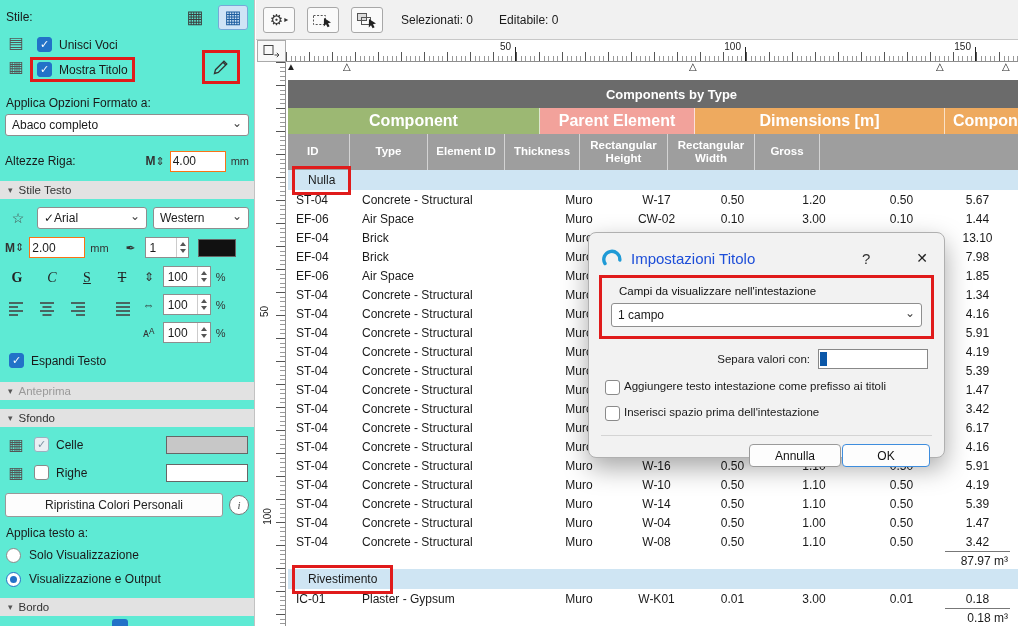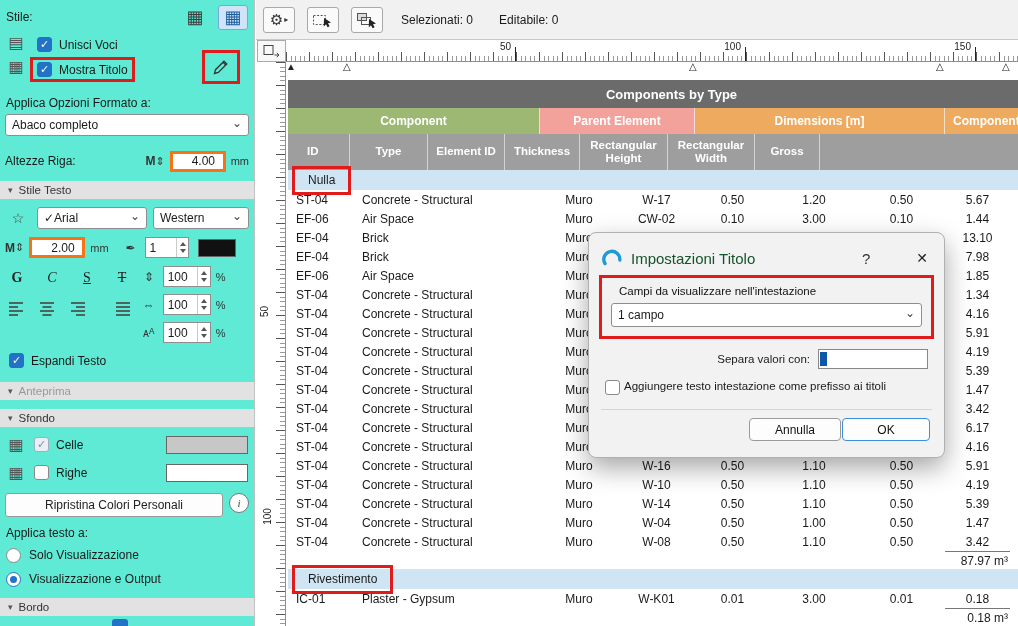--- a/index.html
+++ b/index.html
@@ -28,22 +28,22 @@
   .cb.off{background:#fff;border:1px solid #8a8a8a;color:transparent}
   .cb.gray{background:#e9eff4;border:1px solid #9cb0bf;color:#7b92a3}
   .pencil-btn{position:absolute;right:12px;top:20px;width:30px;height:26px;background:transparent;border:0;
               display:flex;align-items:center;justify-content:center;padding:0}
   .fmt-label{margin:10px 6px 0;font-size:12px}
   .sb-select{margin:4px 5px 0}
   .select{background:#fff;border:1px solid #8e8e8e;border-radius:3px;height:22px;display:flex;align-items:center;
           padding:0 6px;font-size:12px;justify-content:space-between;box-sizing:border-box}
   .select .chev{color:#444;font-size:12px;line-height:0;margin-top:-4px}
   .row-height{margin:13px 5px 0;height:24px;display:flex;align-items:center;gap:5px}
-  .num{background:#fff;border:3px solid #f97316;height:21px;display:flex;align-items:center;
-       padding:0 19px;font-size:12px;box-sizing:border-box}
+  .num{background:#fff;border:1px solid #f97316;height:21px;display:flex;align-items:center;
+       padding:0 2px;font-size:12px;box-sizing:border-box}
   .unit{font-size:11px;color:#333}
   .micon{display:inline-flex;align-items:center;color:#333;font-size:12px;font-weight:bold;line-height:1}
   .micon .arr{font-size:11px;font-weight:normal}
   .sbar{height:18px;background:#e2e2e2;display:flex;align-items:center;gap:6px;padding-left:8px;
         font-size:11.5px;color:#333}
   .sbar .tri{font-size:9px;color:#555}
   .sbar.dis{color:#999}
   .bar1{margin-top:8px}
   .font-row{margin:8px 5px 0;display:flex;align-items:center;gap:6px}
   .star-btn{width:26px;height:22px;border:1px solid transparent;background:transparent;font-size:14px;color:#444;
@@ -75,21 +75,21 @@
   .sp-row{display:flex;align-items:center;gap:5px}
   .sp-ic{width:18px;text-align:center;color:#333;font-size:12px}
   .sp-st{width:48px}
   .espandi{margin:12px 6px 0}
   .bar-anteprima{margin-top:13px}
   .bar-sfondo{margin-top:9px}
   .bg-row{margin:7px 6px 0;display:flex;align-items:center;gap:8px;height:21px}
   .bg-row .sw{margin-left:auto;width:82px}
   .sw.gray{background:#c7c7c7}
   .sw.white{background:#fff}
-  .reset-row{margin:10px 5px 0;display:flex;gap:6px}
+  .reset-row{margin:10px 5px 0;display:flex;align-items:center;gap:6px}
   .reset-btn{flex:1;height:24px;background:#fdfdfd;border:1px solid #999;border-radius:3px;font-size:12px;
              font-family:inherit;color:#222}
   .info-btn{width:20px;height:20px;border-radius:50%;border:1px solid #777;background:#fff;color:#444;
             font-size:11px;display:flex;align-items:center;justify-content:center;padding:0;
             font-family:"Liberation Serif",serif;font-style:italic}
   .colors-label{margin:9px 6px 0;font-size:12px}
   .radio-row{margin:6px 6px 0;display:flex;align-items:center;gap:8px;font-size:12px;height:18px}
   .radio{width:15px;height:15px;border-radius:50%;border:1px solid #8a8a8a;background:#fff;flex:none;
          position:relative;box-sizing:border-box}
   .radio.sel{border-color:#2272c8}
@@ -128,21 +128,21 @@
             repeating-linear-gradient(to bottom,#999 0 1px,transparent 1px 4.6px);
           background-size:9px 100%,5px 100%;background-position:top right,top right;background-repeat:no-repeat}
   .vnum{position:absolute;left:2px;font-size:10px;color:#222;transform:rotate(-90deg);transform-origin:center}
   .marker{position:absolute;top:62px;font-size:10px;color:#222;line-height:1}
 
   
   .schedule{position:absolute;left:288px;top:80px;width:730px;height:546px;overflow:hidden}
   .t-title{width:767px;height:28px;background:#6b6b6b;color:#fff;font-weight:bold;font-size:13px;
            display:flex;align-items:center;justify-content:center}
   .t-groups{display:flex;width:767px;height:26px}
-  .ghead{color:#fff;font-weight:bold;font-size:12px;display:flex;align-items:center;justify-content:center;
+  .ghead{color:#fff;font-weight:bold;font-size:16px;display:flex;align-items:center;justify-content:center;
          border-right:1px solid rgba(255,255,255,.65);box-sizing:border-box}
   .g0{width:252px}.g1{width:155px}.g2{width:250px}
   .g3{width:110px;justify-content:flex-start;padding-left:8px}
   .t-cols{display:flex;width:767px;height:36px;background:#9e9e9e}
   .thead{color:#fff;font-weight:bold;font-size:11.5px;line-height:1.15;display:flex;align-items:center;
          justify-content:center;text-align:center;border-right:1px solid rgba(255,255,255,.55);
          box-sizing:border-box;padding:0 2px}
   .thead.c0,.thead.c1{justify-content:flex-start;text-align:left}
   .c0{width:62px}.c1{width:190px}.c2{width:78px}.c3{width:77px}.c4{width:75px}.c5{width:88px}
   .c6{width:87px}.c7{width:65px}.c8{width:45px;border-right:0}
@@ -157,21 +157,21 @@
   .cell.c1{padding-left:12px}
   .cell.c2,.cell.c3,.cell.c4,.cell.c5,.cell.c6,.cell.c7{justify-content:center}
   .cell.sum{width:65px;margin-left:657px;justify-content:flex-end;padding-right:2px;border-top:1px solid #777}
   .glabel{margin-left:8px;padding:0 12px;font-size:12px;display:inline-flex;align-items:center;height:21px}
 
   
   .dialog{position:absolute;left:588px;top:232px;width:357px;height:226px;background:#f2f2f2;
           border:1px solid #b0b0b0;border-radius:8px;box-shadow:0 10px 26px rgba(0,0,0,.35);
           box-sizing:border-box;z-index:20;padding:10px 10px 0}
   .dlg-head{display:flex;align-items:center;gap:8px;height:26px;margin:2px 2px 8px}
-  .dlg-title{font-size:15px;color:#14532d}
+  .dlg-title{font-size:15px;color:#1d4ed8}
   .dlg-help{margin-left:auto;margin-right:34px;border:0;background:transparent;font-size:15px;color:#333;padding:0}
   .dlg-close{border:0;background:transparent;font-size:14px;color:#222;padding:0 4px}
   .dlg-fields{margin:6px 4px 0;padding:4px 8px 8px}
   .dlg-label{font-size:11.5px;margin:2px 8px 6px;color:#111}
   .dlg-select{height:24px;border-radius:3px}
   .dlg-sep-row{margin:14px 6px 0;display:flex;align-items:center;justify-content:flex-end;gap:8px;font-size:11.5px}
   .sep-input{width:110px;height:20px;background:#fff;border:1px solid #888;box-sizing:border-box;
              display:flex;align-items:center;padding:1px}
   .sep-caret{width:7px;height:14px;background:#0b57a8}
   .dlg-check{margin:11px 6px 0;display:flex;align-items:flex-start;gap:4px;font-size:11.5px;line-height:1.2}
@@ -719,18 +719,22 @@
   <div class="dlg-sep-row">
     <span>Separa valori con:</span>
     <div class="sep-input">
         <span class="sep-caret"></span>
       </div>
   </div>
   <label class="dlg-check">
     <span class="cb off"></span>
     <span>Aggiungere testo intestazione come prefisso ai titoli</span>
   </label>
+  <label class="dlg-check">
+    <span class="cb off"></span>
+    <span>Inserisci spazio prima dell'intestazione</span>
+  </label>
   <div class="dlg-divider"></div>
   <div class="dlg-btns">
     <button class="dlg-btn">Annulla</button>
     <button class="dlg-btn primary">OK</button>
   </div>
 </div>
 
 </body></html>

